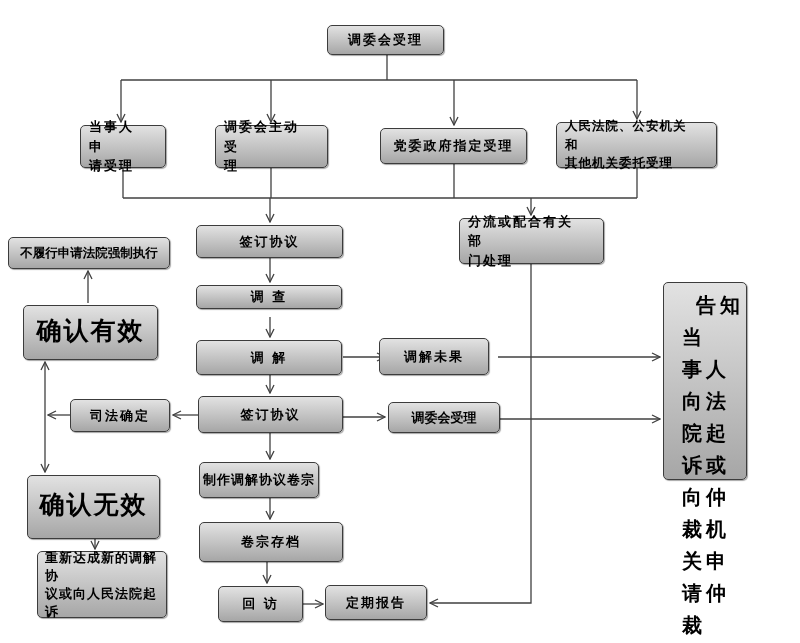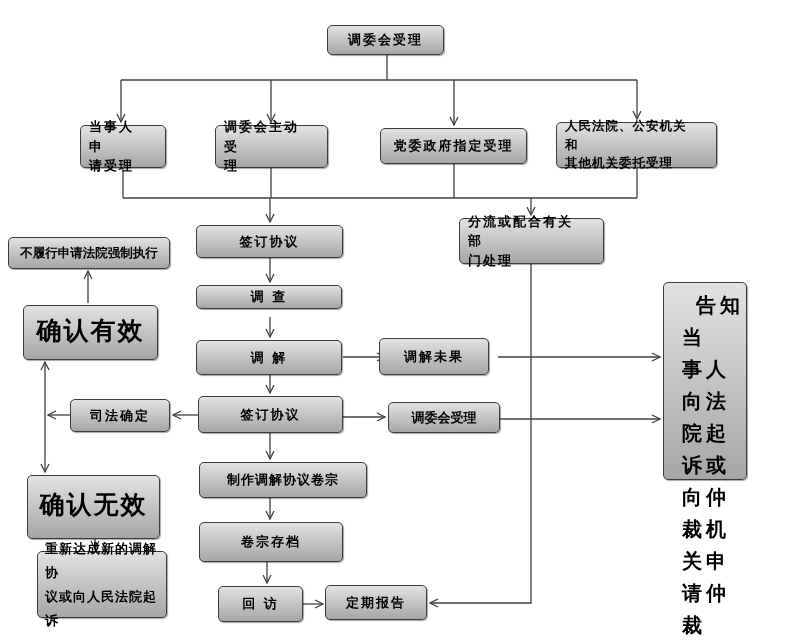--- a/index.html
+++ b/index.html
@@ -18,21 +18,21 @@
     border-radius:5px;
     color:var(--c-text,#000000);
     font-weight:bold;font-size:13px;line-height:1.5;
     white-space:pre-line;letter-spacing:2px;
     display:flex;align-items:center;
   }
   .c{justify-content:center;text-align:center;}
   .l{padding-left:8px;padding-right:18px;text-align:left;}
   .big{font-size:25px;letter-spacing:2px;font-family:Liberation Mono, monospace;}
   .small{font-size:12.5px;letter-spacing:0px;}
-  .renew{line-height:24px;letter-spacing:1px;padding-left:7px;padding-right:6px;}
+  .renew{line-height:18px;letter-spacing:1px;padding-left:7px;padding-right:6px;}
   .inform{
     font-size:20px;line-height:32px;letter-spacing:4px;
     padding:6px 2px 0 18px;text-indent:14px;align-items:flex-start;text-align:left;
   }
 </style>
 </head>
 <body>
 
 <div class="canvas">
 
@@ -117,21 +117,21 @@
 
   <div class="node c big" style="left:23px;top:305px;width:135px;height:55px">确认有效</div>
 
   <div class="node c small" style="left:8px;top:237px;width:162px;height:32px">不履行申请法院强制执行</div>
 
   <div class="node c big" style="left:27px;top:475px;width:133px;height:64px">确认无效</div>
 
   <div class="node l renew" style="left:37px;top:551px;width:130px;height:67px">重新达成新的调解协
 议或向人民法院起诉</div>
 
-  <div class="node c" style="left:199px;top:462px;width:168px;height:36px;letter-spacing:1px">制作调解协议卷宗</div>
+  <div class="node c" style="left:199px;top:462px;width:120px;height:36px;letter-spacing:1px">制作调解协议卷宗</div>
 
   <div class="node c" style="left:199px;top:522px;width:144px;height:40px">卷宗存档</div>
 
   <div class="node c" style="left:218px;top:586px;width:85px;height:36px">回 访</div>
 
   <div class="node c" style="left:325px;top:585px;width:102px;height:35px">定期报告</div>
 
   <div class="node inform" style="left:663px;top:282px;width:84px;height:198px">告知当
 事人向法
 院起诉或

